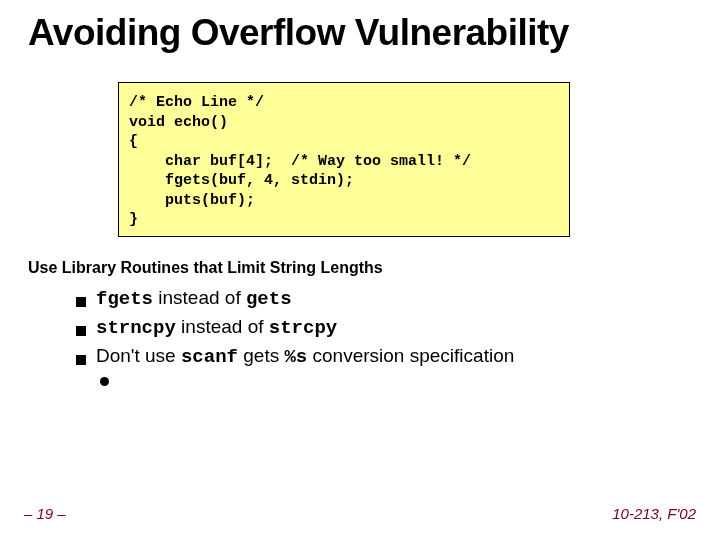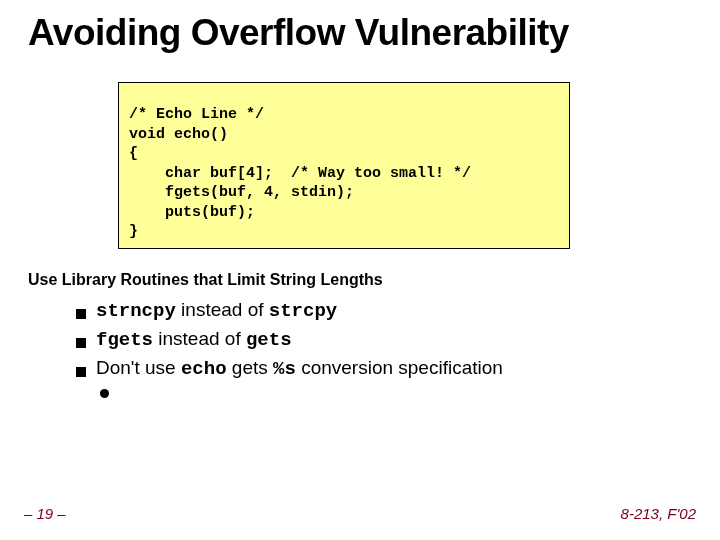--- a/index.html
+++ b/index.html
@@ -24,21 +24,21 @@
     font-weight: bold;
     color: #000;
     margin: 0 0 28px 0;
     letter-spacing: -0.5px;
   }
   .codebox {
     background: #ffff99;
     border: 1.5px solid #000;
     width: 430px;
     margin-left: 90px;
-    padding: 22px 10px 6px 10px;
+    padding: 10px 10px 6px 10px;
     font-family: "Courier New", Courier, monospace;
     font-size: 15px;
     font-weight: bold;
     color: #000;
     line-height: 1.3;
     white-space: pre;
   }
   .subhead {
     font-size: 16px;
     font-weight: bold;
@@ -118,35 +118,35 @@
     fgets(buf, 4, stdin);
     puts(buf);
 }</div>
 
   <div class="subhead">Use Library Routines that Limit String Lengths</div>
 
   <div class="bullets">
     <div class="b1">
       <span class="sq"></span>
       <span>
+        <span class="mono">fgets</span><span> instead of </span><span class="mono">gets</span>
+      </span>
+    </div>
+    <div class="b1">
+      <span class="sq"></span>
+      <span>
         <span class="mono">strncpy</span><span> instead of </span><span class="mono">strcpy</span>
       </span>
     </div>
     <div class="b1">
       <span class="sq"></span>
       <span>
-        <span class="mono">fgets</span><span> instead of </span><span class="mono">gets</span>
-      </span>
-    </div>
-    <div class="b1">
-      <span class="sq"></span>
-      <span>
-        <span>Don't use </span><span class="mono">echo</span><span> gets </span><span class="mono">%s</span><span> conversion specification</span>
+        <span>Don't use </span><span class="mono">scanf</span><span> gets </span><span class="mono">%s</span><span> conversion specification</span>
       </span>
     </div>
     <div class="b2">
       <span class="dot"></span>
     </div>
   </div>
 
   <div class="footer-left">– 19 –</div>
-  <div class="footer-right">8-213, F'02</div>
+  <div class="footer-right">10-213, F'02</div>
 </div>
 
 </body></html>

